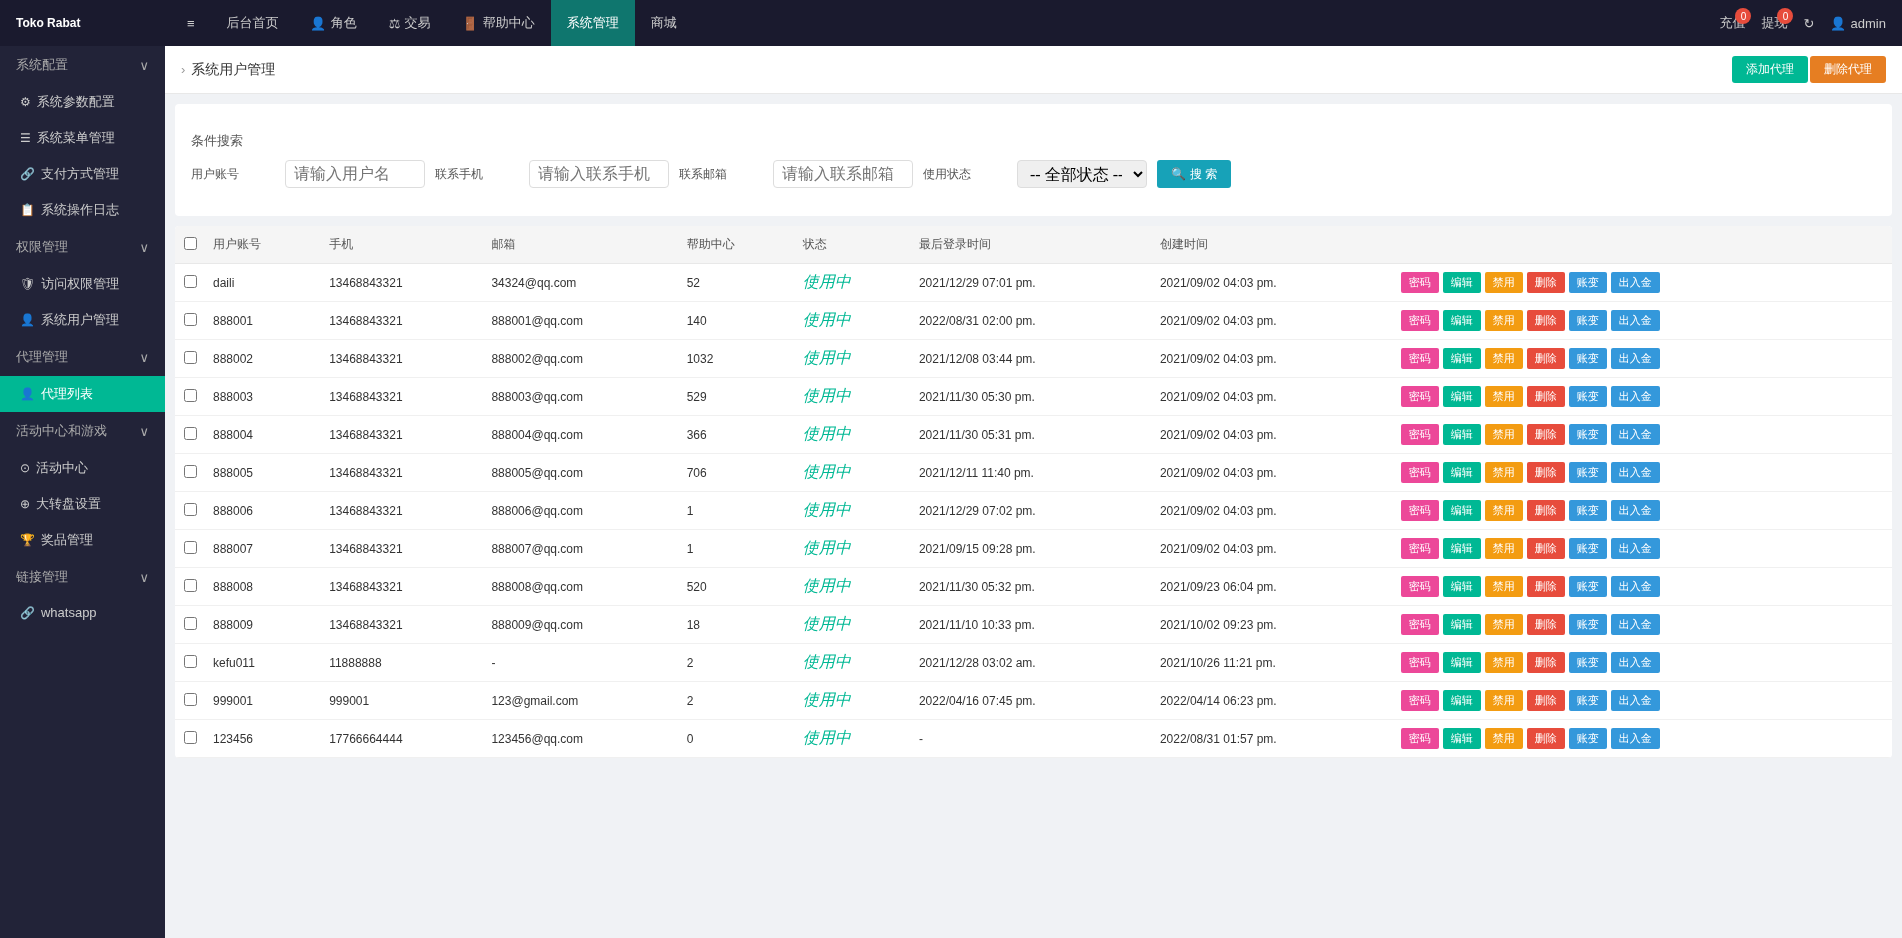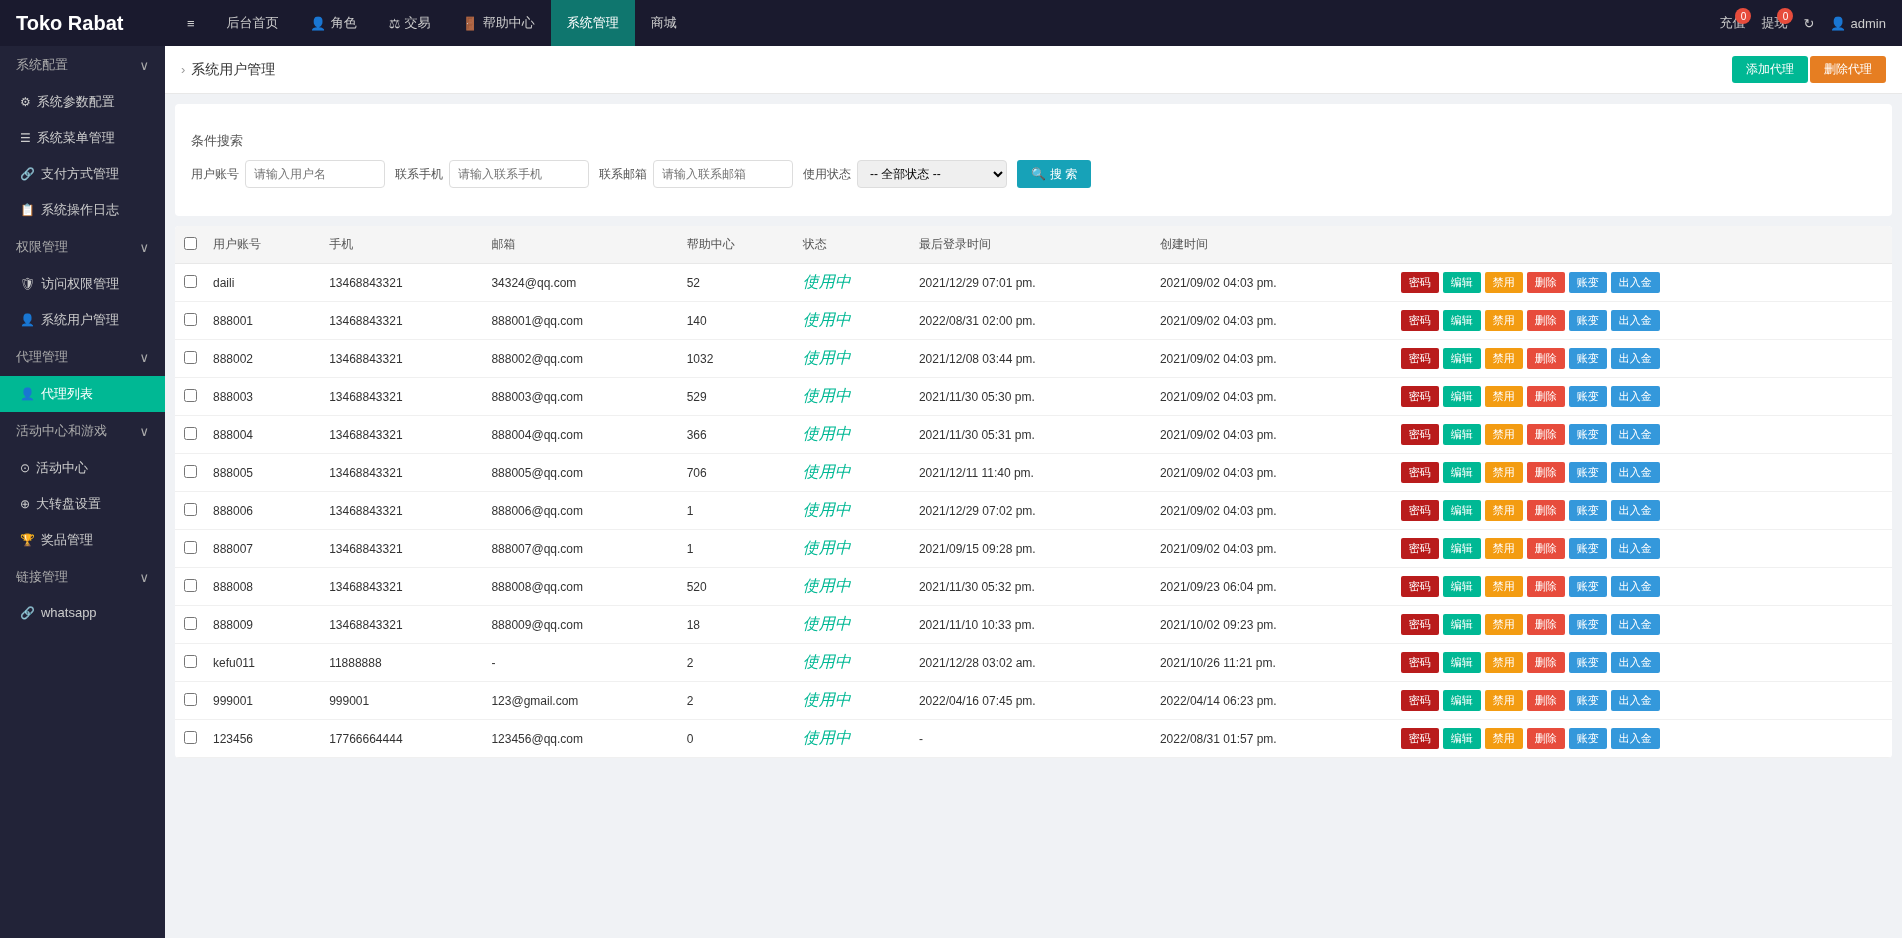--- a/index.html
+++ b/index.html
@@ -1,20 +1,20 @@
 <!DOCTYPE html>
 <html><head>
   <meta charset="utf-8">
   <style>
     * { margin: 0; padding: 0; box-sizing: border-box; }
     body { font-family: 'Microsoft YaHei', Arial, sans-serif; font-size: 13px; background: #f0f2f5; display: flex; flex-direction: column; height: 100vh; overflow: hidden; }
 
     
     .top-nav { background: #1a1a2e; height: 46px; display: flex; align-items: center; padding: 0 16px; flex-shrink: 0; }
-    .top-nav .brand { color: #fff; font-size: 20px; font-weight: bold; width: 155px; }
+    .top-nav .brand { color: #fff; font-size: 12px; font-weight: bold; width: 155px; }
     .top-nav .nav-items { display: flex; align-items: center; flex: 1; }
     .top-nav .nav-item { color: #ccc; padding: 0 16px; height: 46px; display: flex; align-items: center; cursor: pointer; font-size: 13px; gap: 4px; }
     .top-nav .nav-item.active { background: #0f766e; color: #fff; }
     .top-nav .nav-right { display: flex; align-items: center; gap: 16px; color: #ccc; }
     .top-nav .nav-right .nav-action { display: flex; align-items: center; gap: 4px; cursor: pointer; position: relative; }
     .top-nav .nav-right .badge { background: #e74c3c; color: #fff; border-radius: 50%; width: 16px; height: 16px; font-size: 10px; display: flex; align-items: center; justify-content: center; position: absolute; top: -6px; right: -6px; }
 
     
     .layout { display: flex; flex: 1; overflow: hidden; }
 
@@ -33,32 +33,32 @@
     .page-title-arrow { color: #999; }
     .page-title { font-size: 14px; color: #333; }
     .page-header-btns { display: flex; gap: 2px; }
 
     .btn { padding: 5px 14px; border: none; border-radius: 3px; cursor: pointer; font-size: 12px; color: #fff; }
     .btn-teal { background: #00b894; }
     .btn-orange { background: #e67e22; }
     .btn-blue { background: #3498db; }
     .btn-yellow { background: #f39c12; }
     .btn-red { background: #e74c3c; }
-    .btn-cyan { background: #b91c1c; font-family: Liberation Mono, monospace; }
+    .btn-cyan { background: #ec4899; font-family: Liberation Mono, monospace; }
     .btn-sm { padding: 3px 8px; font-size: 11px; border-radius: 2px; }
 
     
     .search-panel { background: #fff; margin: 10px; padding: 28px 16px; border-radius: 4px; }
     .search-title { font-size: 13px; color: #555; margin-bottom: 10px; }
     .search-row { display: flex; align-items: center; gap: 10px; flex-wrap: wrap; }
     .search-field { display: flex; align-items: center; gap: 6px; }
     .search-field label { font-size: 12px; color: #555; white-space: nowrap; }
-    .search-field input, .search-field select { border: 1px solid #ddd; border-radius: 4px; padding: 4px 8px; font-size: 12px; height: 28px; outline: none; }
+    .search-field input, .search-field select { border: 1px solid #ddd; border-radius: 4px; padding: 4px 8px; font-size: 16px; height: 28px; outline: none; margin-left: 40px; }
     .search-field input { width: 140px; }
-    .search-field select { width: 150px; }
+    .search-field select { width: 130px; font-family: Liberation Serif, serif; }
     .btn-search { background: #17a2b8; color: #fff; border: none; border-radius: 3px; padding: 4px 14px; height: 28px; cursor: pointer; font-size: 12px; display: flex; align-items: center; gap: 4px; }
 
     
     .table-container { background: #fff; margin: 0 10px 10px 10px; border-radius: 4px; overflow: hidden; }
     table { width: 100%; border-collapse: collapse; }
     thead tr { background: #f5f5f5; }
     th { padding: 10px 8px; text-align: left; font-size: 12px; color: #555; font-weight: 500; border-bottom: 1px solid #e8e8e8; white-space: nowrap; }
     td { padding: 8px 8px; font-size: 12px; color: #333; border-bottom: 1px solid #f0f0f0; white-space: nowrap; vertical-align: middle; }
     .status-active { color: #00b894; font-size: 16px; font-style: italic; }
     .checkbox-cell { width: 30px; text-align: center; }

